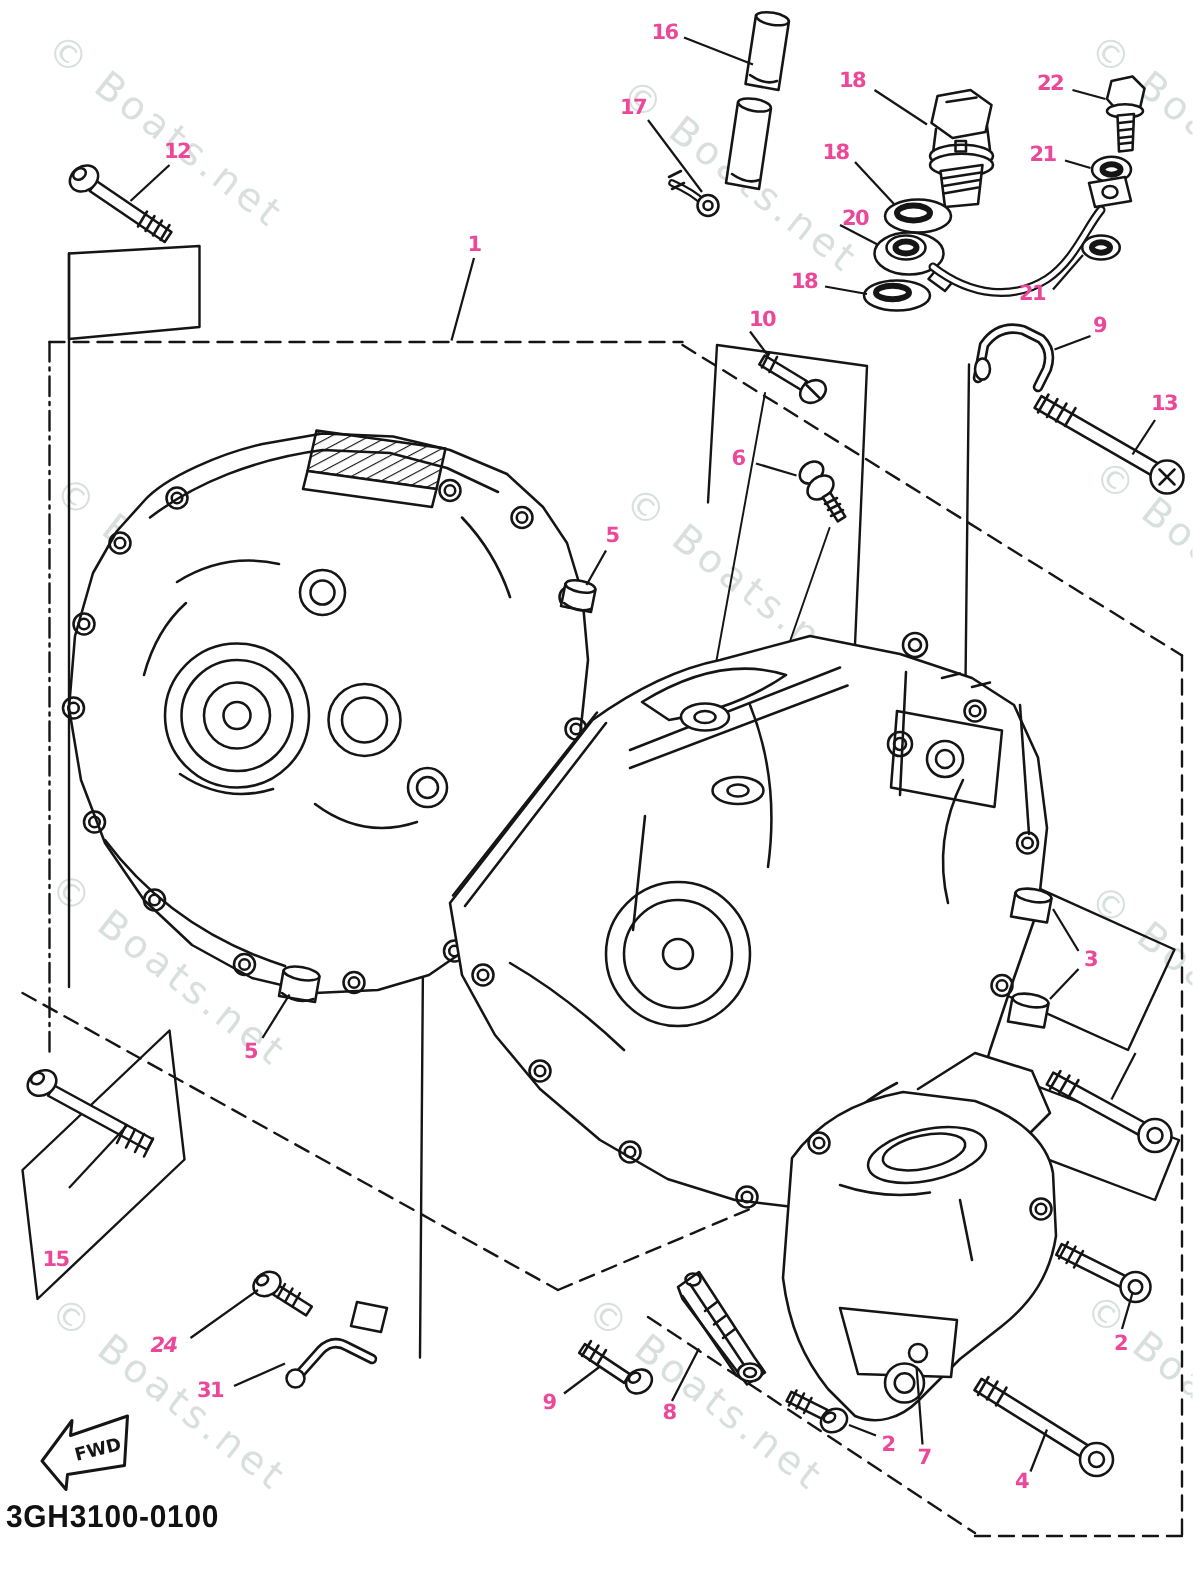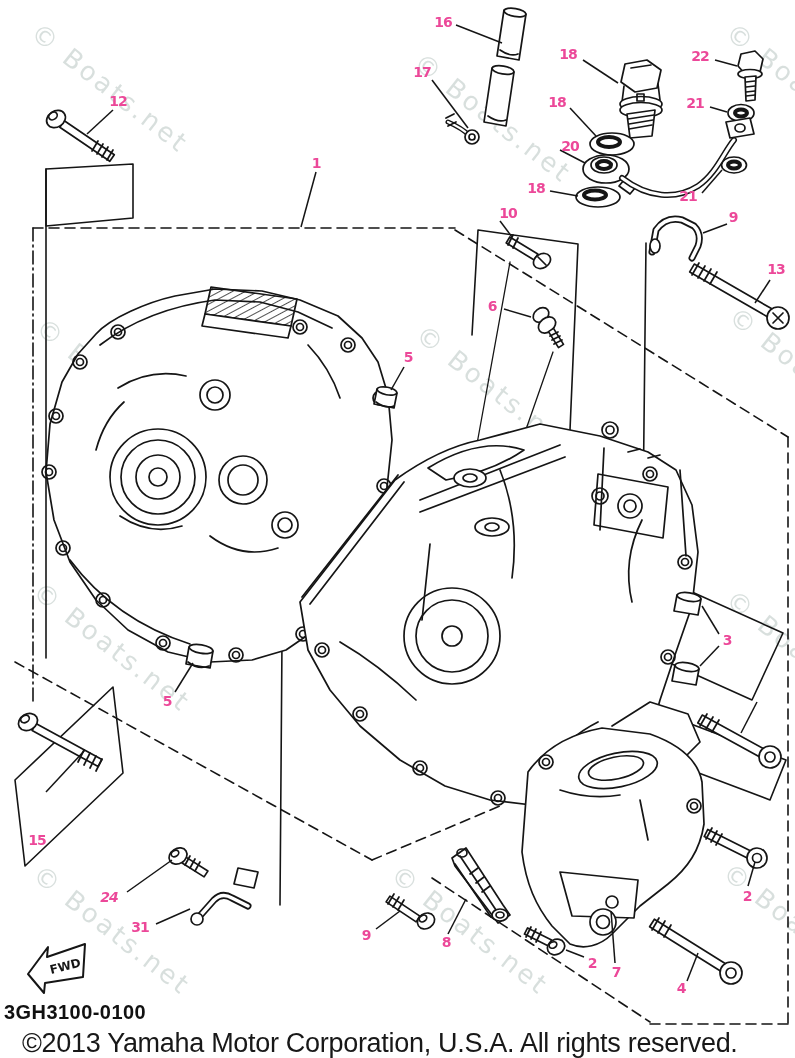--- a/index.html
+++ b/index.html
@@ -466,14 +466,13 @@
       <div class="callout" style="left: 568px; top: 54px;">18</div>
       <div class="callout" style="left: 570px; top: 146px;">20</div>
       <div class="callout" style="left: 695px; top: 103px;">21</div>
       <div class="callout" style="left: 688px; top: 196px;">21</div>
       <div class="callout" style="left: 700px; top: 56px;">22</div>
       <div class="callout" style="left: 140px; top: 927px;">31</div>
       <div class="callout" style="left: 109px; top: 897px; font-style: italic;">24</div>
     </div>
 
   <div class="diagram-code">3GH3100-0100</div>
-  <div class="copyright">©2013 Yamaha Motor Corporation, U.S.A. All rights reserved.</div>
 </div>
 
 </body></html>

